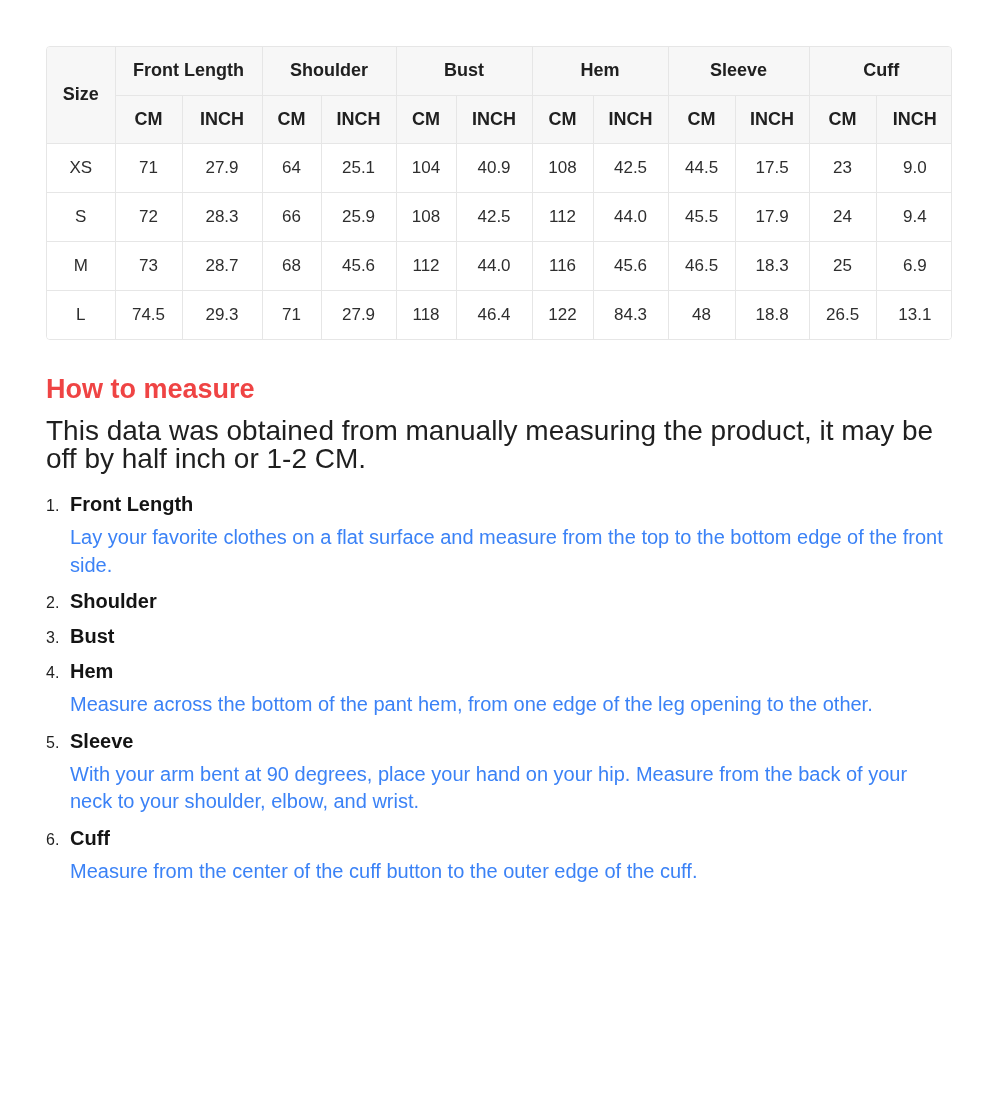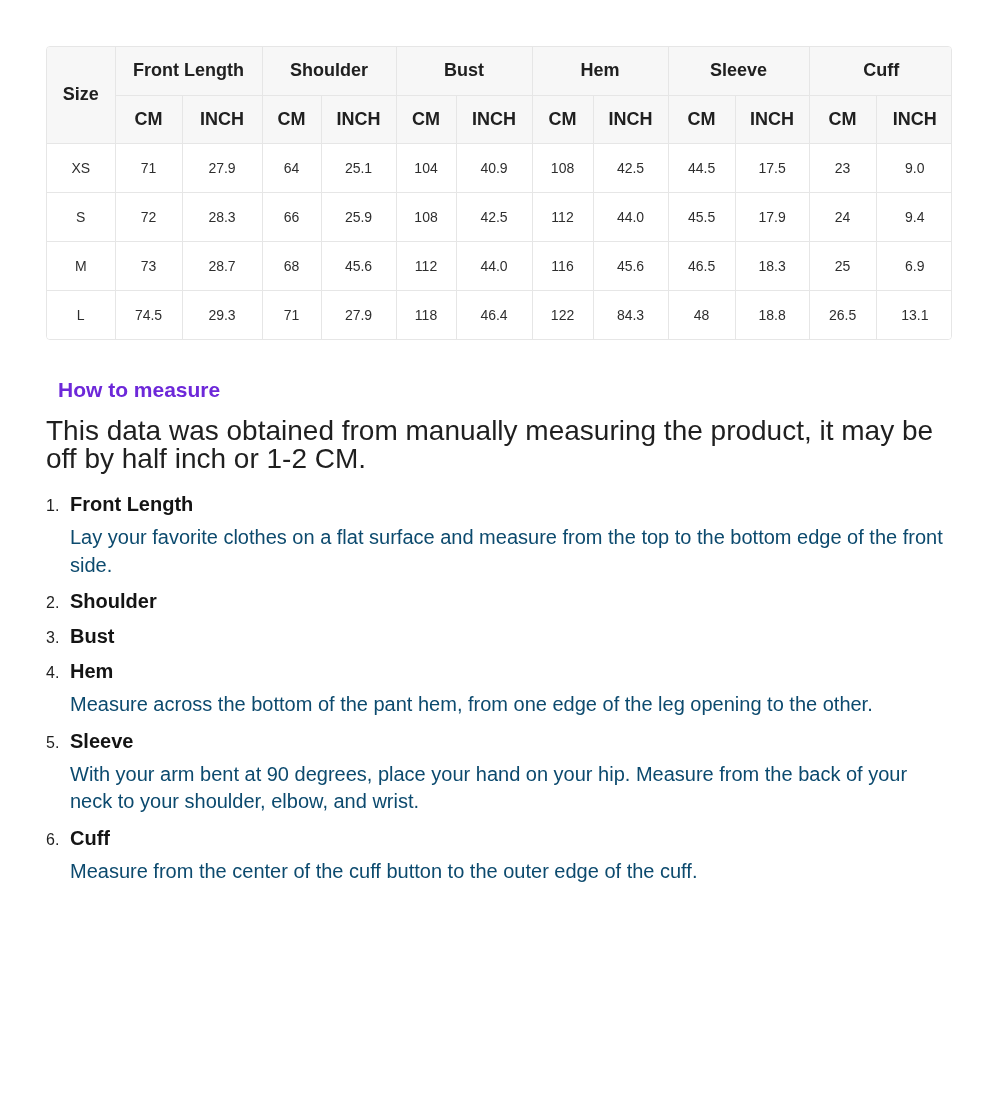--- a/index.html
+++ b/index.html
@@ -37,33 +37,33 @@
   }
   .size-table thead th {
     background: #f7f7f7;
     font-weight: bold;
     font-size: 18px;
     color: #202020;
     height: 48px;
   }
   .size-table tbody td {
     background: #ffffff;
-    font-size: 14px;
+    font-size: 17px;
     color: #2e2e2e;
     font-weight: normal;
     height: 49px;
   }
 
   
   .htm-title {
-    margin: 35px 0 0 12px;
-    font-size: 21px;
+    margin: 35px 0 0 0;
+    font-size: 27px;
     line-height: 29px;
     font-weight: bold;
-    color: #6d28d9;
+    color: #ef4444;
   }
   .htm-intro {
     margin: 13px 0 0 0;
     font-size: 28px;
     line-height: 28px;
     color: #1f1f1f;
     width: 900px;
   }
   .steps { margin-top: 18px; }
   .step { margin-top: 9px; }
@@ -79,21 +79,21 @@
   .step-label {
     font-size: 20px;
     line-height: 26px;
     font-weight: bold;
     color: #141414;
   }
   .step-desc {
     margin: 7px 0 0 24px;
     font-size: 20px;
     line-height: 27.5px;
-    color: #0c4a6e;
+    color: #3b82f6;
     width: 878px;
   }
 </style>
 </head>
 <body>
 
 <div class="page">
 
   <div class="table-wrap">
     <table class="size-table">

